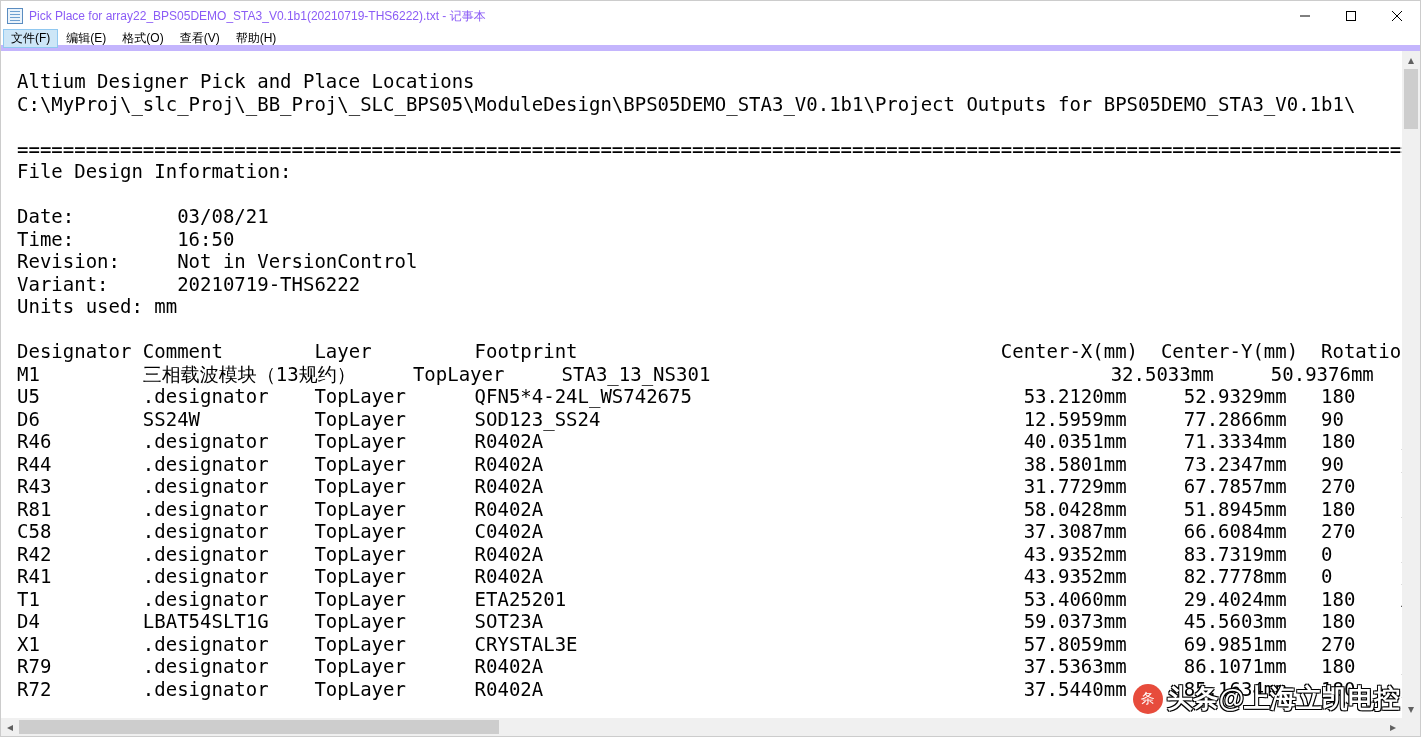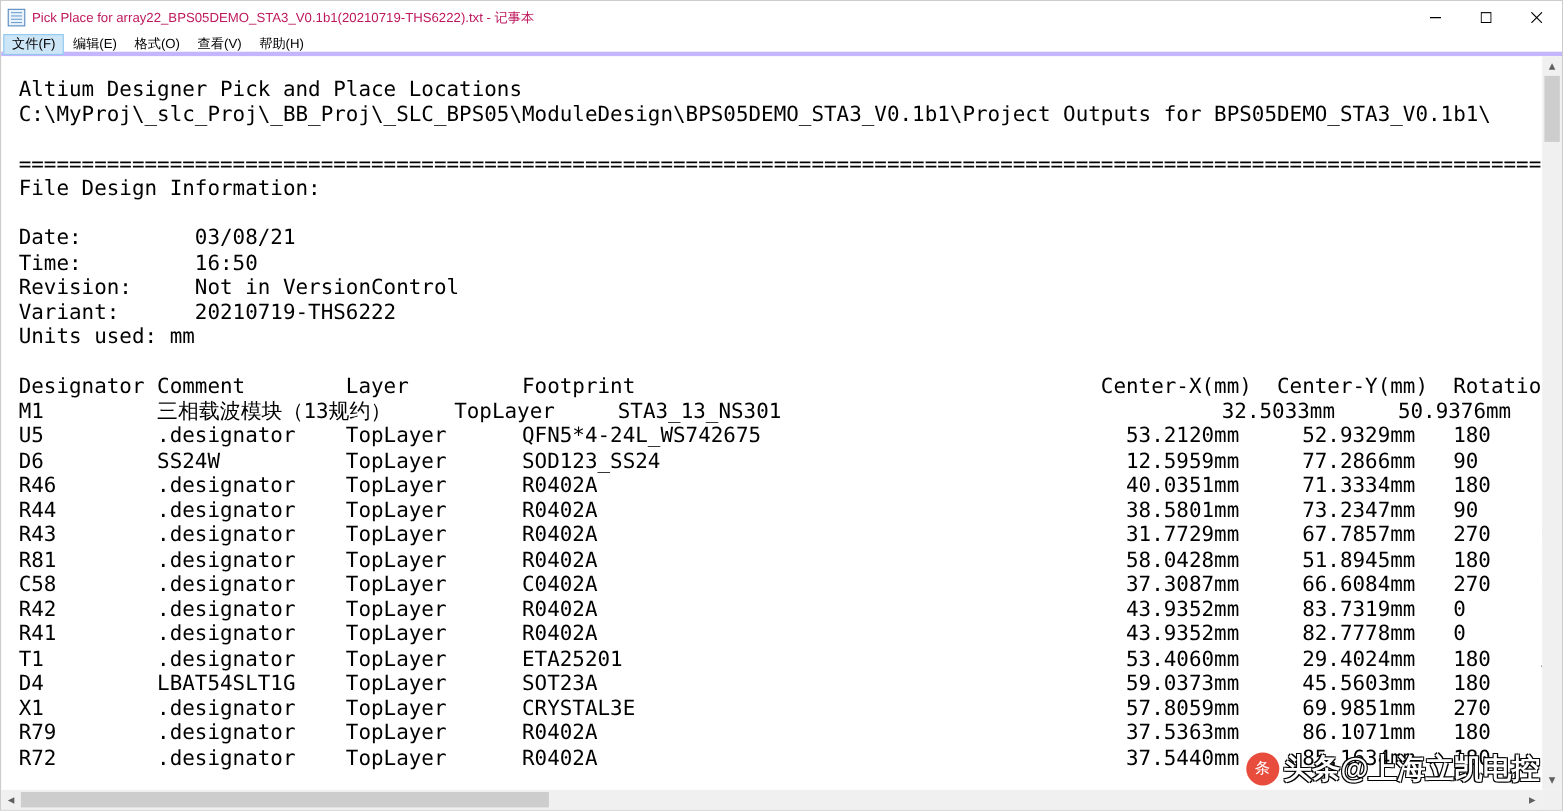--- a/index.html
+++ b/index.html
@@ -21,31 +21,31 @@
     position: relative;
   }
   .titlebar-icon::before {
     content: ""; position: absolute; left: 2px; top: 2px;
     width: 10px; height: 10px; background:
       linear-gradient(#6ea0d0,#6ea0d0) 0 0/10px 1px no-repeat,
       linear-gradient(#6ea0d0,#6ea0d0) 0 3px/10px 1px no-repeat,
       linear-gradient(#6ea0d0,#6ea0d0) 0 6px/10px 1px no-repeat,
       linear-gradient(#6ea0d0,#6ea0d0) 0 9px/10px 1px no-repeat;
   }
-  .title-text { flex: 1; font-size: 12px; color: #be185d; }
+  .title-text { flex: 1; font-size: 12px; color: #8b5cf6; }
   .win-controls { display: flex; height: 100%; }
   .win-btn {
     width: 46px; height: 30px;
     display: flex; align-items: center; justify-content: center;
     color: #000;
   }
   .win-btn svg { stroke: currentColor; }
   .menubar {
-    height: 20px; display: flex; align-items: flex-start;
-    padding: 0 2px; border-bottom: 4px solid #c4b5fd;
+    height: 20px; display: flex; align-items: center;
+    padding: 0 2px; border-bottom: 6px solid #c4b5fd;
   }
   .menu-item {
     padding: 1px 8px; font-size: 12px; cursor: default;
   }
   .menu-item.active { background: #cde6f7; border: 1px solid #90c8f0; padding: 0 7px; }
   .content-wrap {
     position: absolute; top: 50px; bottom: 18px; left: 0; right: 18px;
     overflow: hidden;
   }
   .content {

